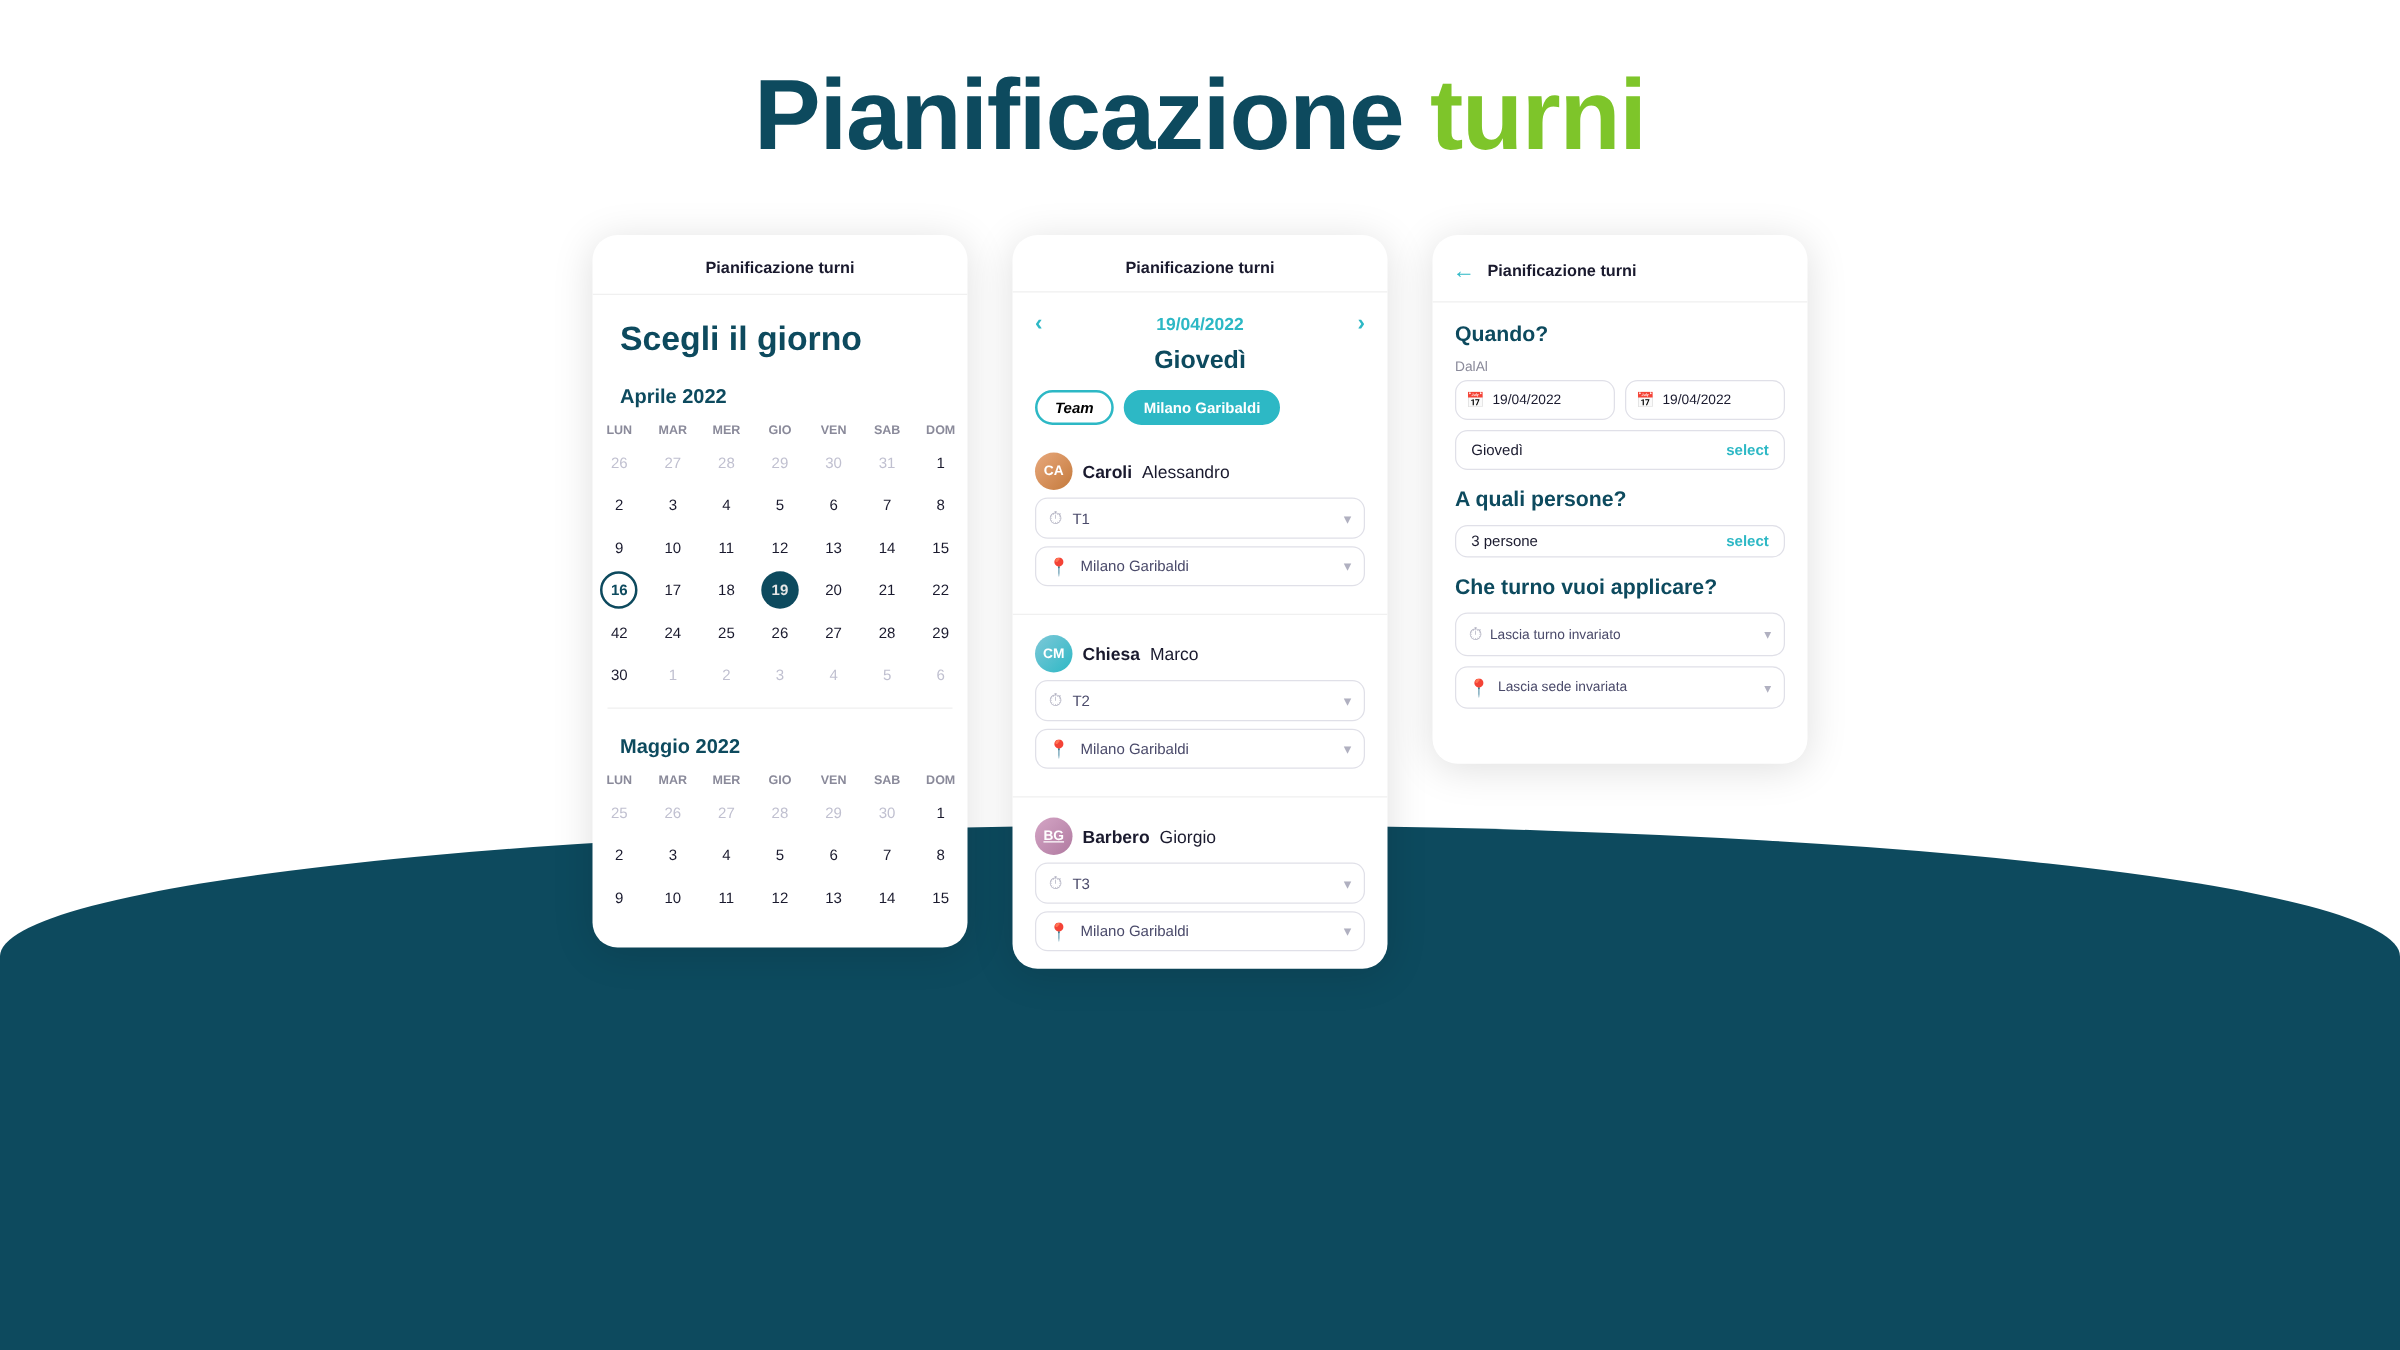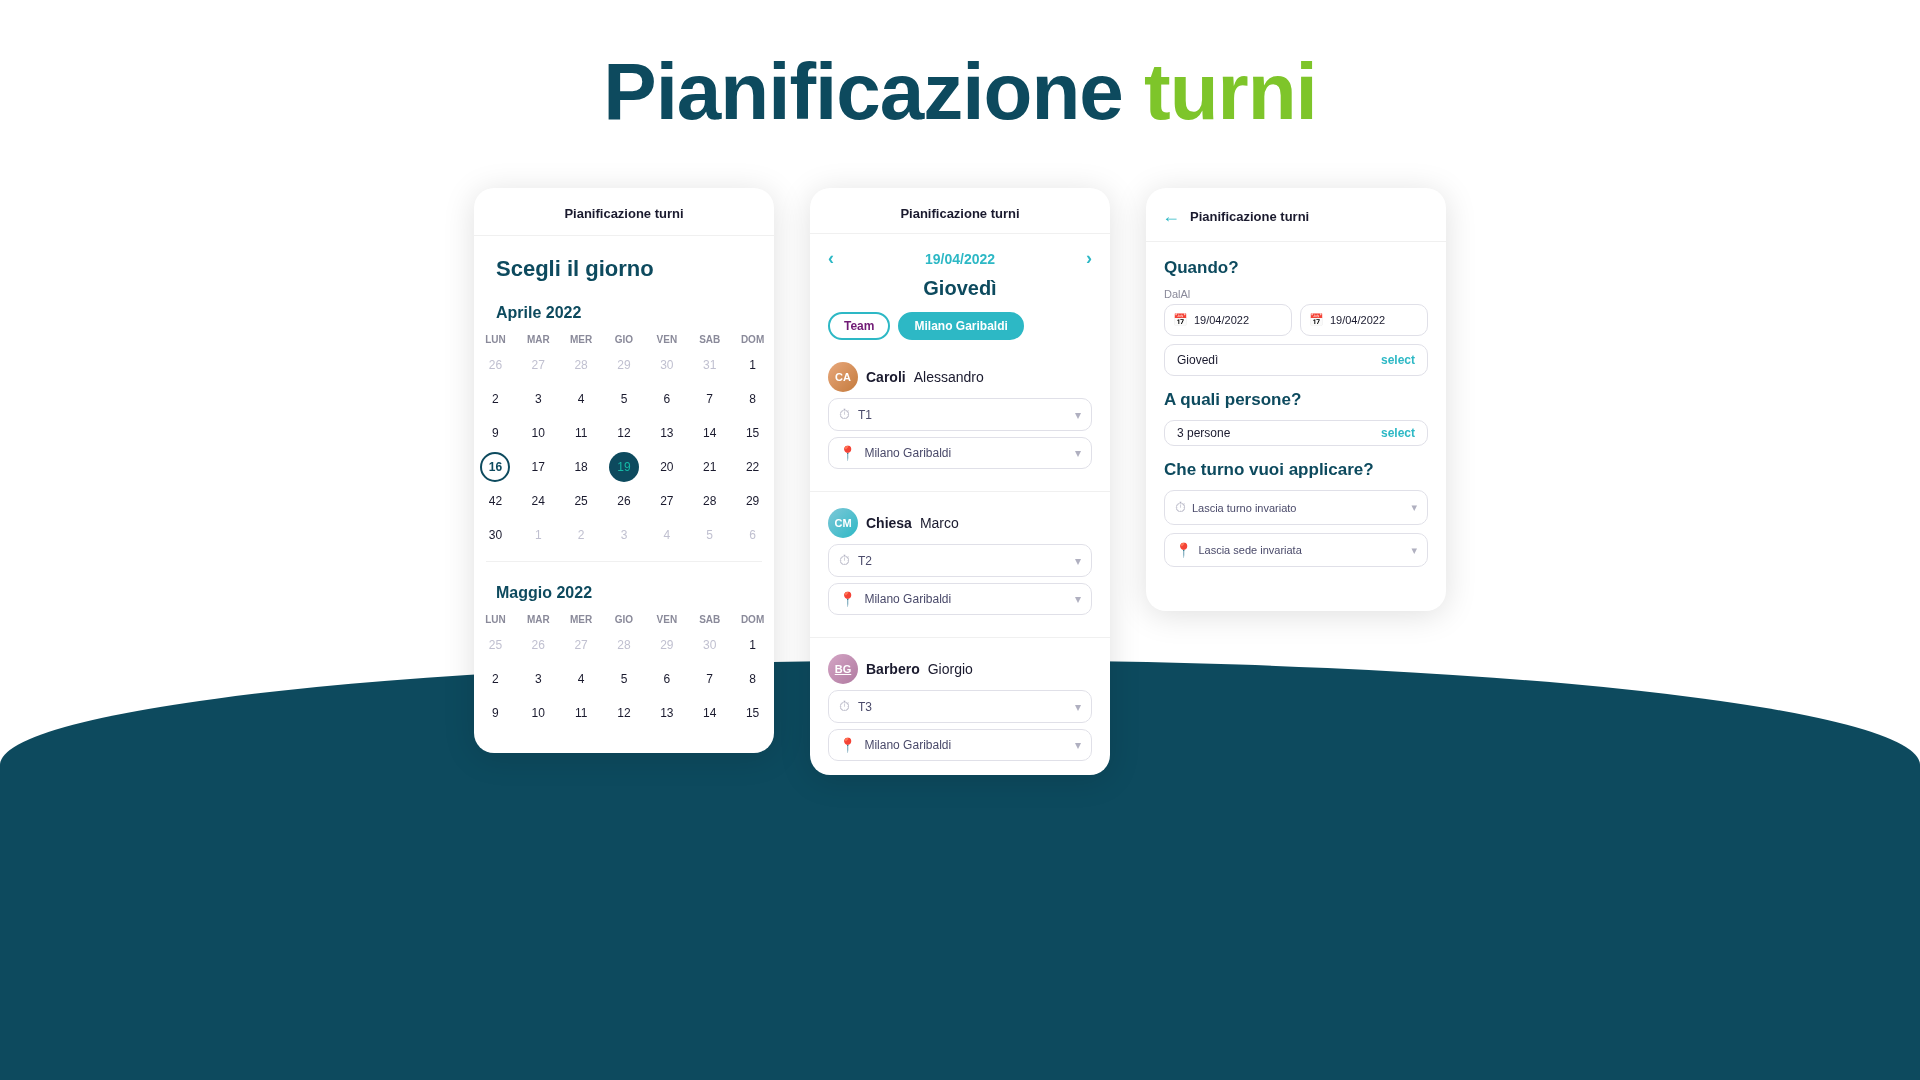--- a/index.html
+++ b/index.html
@@ -68,21 +68,21 @@
     .card-header {
       text-align: center;
       padding: 18px 0 14px;
       font-size: 13px;
       font-weight: 600;
       color: #1a1a2e;
       border-bottom: 1px solid #f0f0f0;
     }
     .cal-title {
       padding: 20px 22px 10px;
-      font-size: 22px;
+      font-size: 27px;
       font-weight: 800;
       color: #0d4a5e;
     }
     .cal-month {
       padding: 12px 22px 6px;
       font-size: 16px;
       font-weight: 800;
       color: #0d4a5e;
     }
     .cal-grid {
@@ -120,22 +120,22 @@
       justify-content: center;
     }
     .cal-day.other-month { color: #c0c0d0; }
     .cal-day.today-border {
       border: 2px solid #0d4a5e;
       color: #0d4a5e;
       font-weight: 700;
     }
     .cal-day.selected {
       background: #0d4a5e;
-      color: #14b8a6;
-      font-weight: 400;
+      color: #e5e5e5;
+      font-weight: 700;
       border-radius: 50%;
     }
     .cal-separator {
       height: 1px;
       background: #f0f0f0;
       margin: 10px 12px;
     }
 
     
     .card-schedule {
@@ -181,22 +181,23 @@
     }
     .filter-btn {
       padding: 5px 14px;
       border-radius: 20px;
       font-size: 12px;
       font-weight: 700;
       cursor: pointer;
     }
     .filter-btn.outline {
       border: 2px solid #2db8c5;
-      color: #701a75;
-      background: #fff;
+      color: #000000;
+      background: #fff;
+      font-style: italic;
     }
     .filter-btn.filled {
       background: #2db8c5;
       color: #fff;
       border: 2px solid #2db8c5;
     }
     .person-section {
       padding: 8px 18px;
     }
     .person-name {

